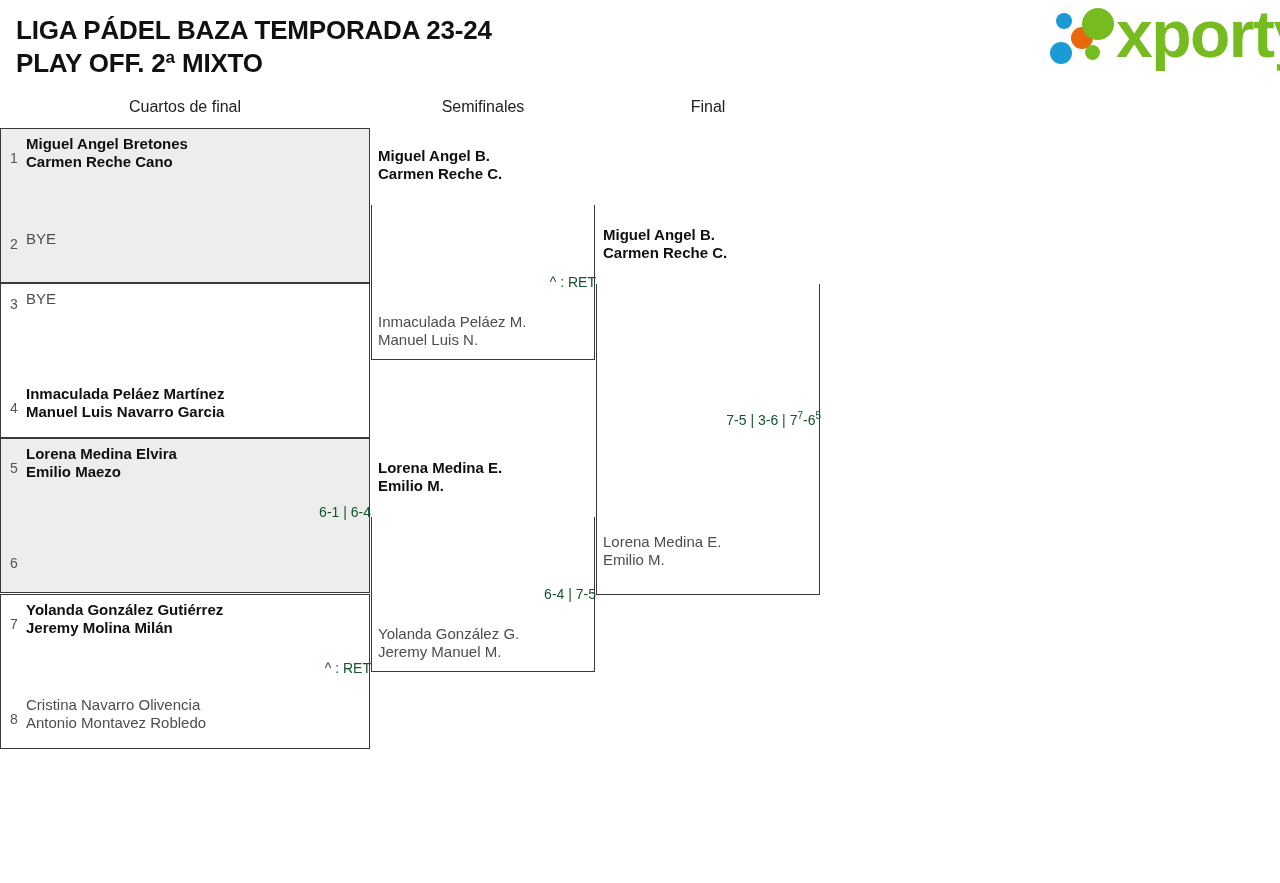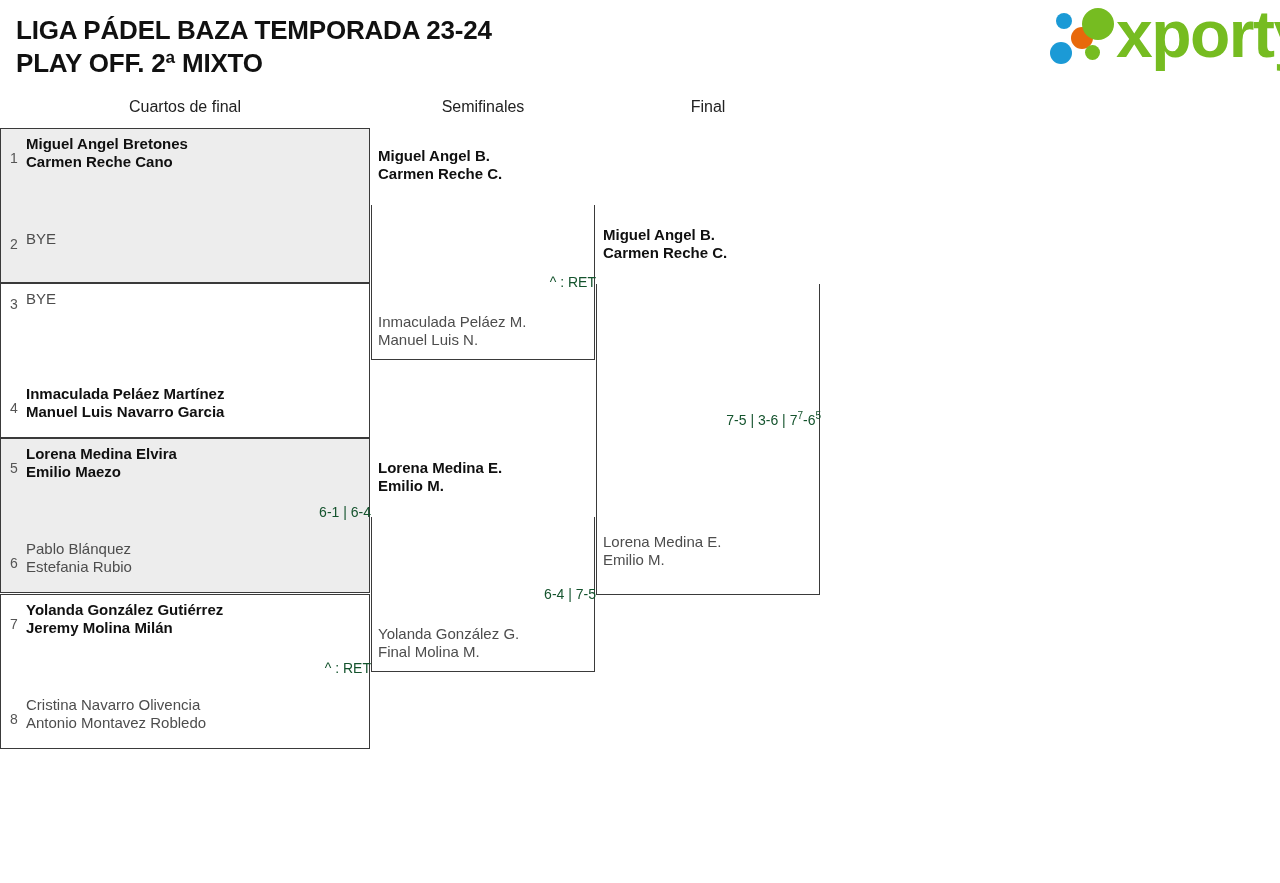--- a/index.html
+++ b/index.html
@@ -236,22 +236,20 @@
 
   <div class="match qf shaded" style="top:438px;">
     <div class="team top winner">
       <span class="seed two-line">5</span>
       <span class="names">Lorena Medina Elvira
 Emilio Maezo</span>
     </div>
     <div class="score">6-1 | 6-4</div>
     <div class="team bottom loser">
       <span class="seed two-line">6</span>
-      <span class="names">Pablo Blánquez
-Estefania Rubio</span>
     </div>
   </div>
 
   <div class="match qf" style="top:594px;">
     <div class="team top winner">
       <span class="seed two-line">7</span>
       <span class="names">Yolanda González Gutiérrez
 Jeremy Molina Milán</span>
     </div>
     <div class="score">^ : RET</div>
@@ -275,21 +273,21 @@
   </div>
 
   <div class="match sf" style="top:517px;">
     <div class="team top winner">
       <span class="names">Lorena Medina E.
 Emilio M.</span>
     </div>
     <div class="score">6-4 | 7-5</div>
     <div class="team bottom loser">
       <span class="names">Yolanda González G.
-Final Molina M.</span>
+Jeremy Manuel M.</span>
     </div>
   </div>
 
   <div class="match final" style="top:284px;">
     <div class="team top winner">
       <span class="names">Miguel Angel B.
 Carmen Reche C.</span>
     </div>
     <div class="score" id="final-score">7-5 | 3-6 | 7<sup>7</sup>-6<sup>5</sup></div>
     <div class="team bottom loser">

